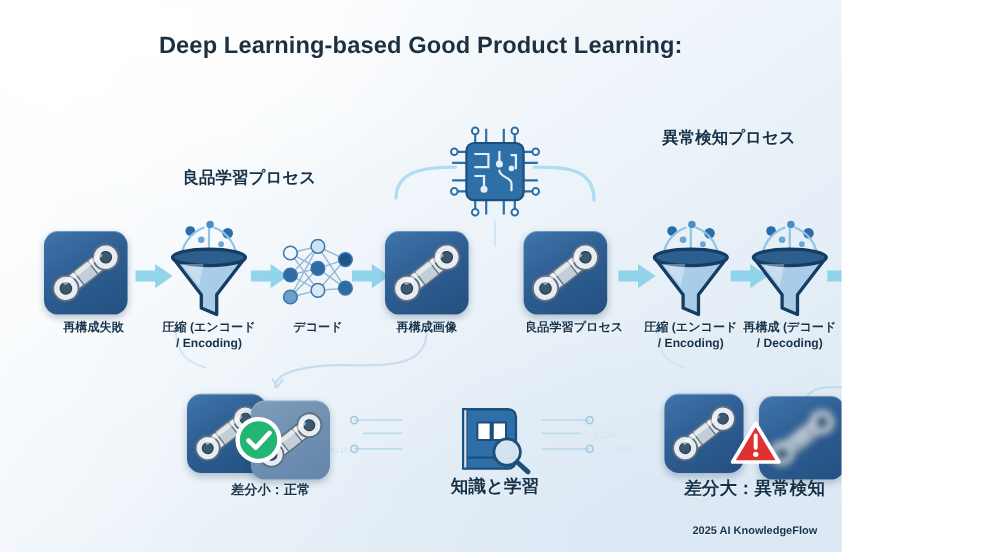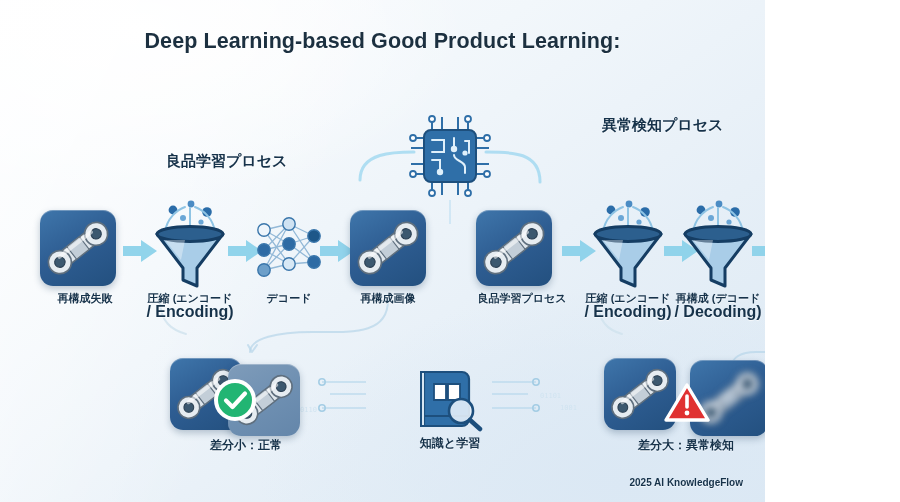--- a/index.html
+++ b/index.html
@@ -49,21 +49,21 @@
   .caption {
     position: absolute;
     text-align: center;
     font-size: 11px;
     font-weight: bold;
     color: #16324a;
     line-height: 14px;
     white-space: nowrap;
     text-shadow: 0 1px 1px rgba(255,255,255,.7);
   }
-  .caption .sub { font-weight: bold; font-size: 16px; display:block; }
+  .caption .sub { font-weight: bold; font-size: 11px; display:block; }
 
   
   .tile {
     position: absolute;
     width: 76px; height: 76px;
     border-radius: 13px;
     background: linear-gradient(150deg, #3f76ab 0%, #2e5d92 48%, #23507f 100%);
     box-shadow: 0 3px 7px rgba(30,60,95,.28), inset 0 1px 0 rgba(255,255,255,.28);
     overflow: hidden;
   }
@@ -355,38 +355,38 @@
       <use href="#sym-check"></use>
     </svg>
   </div>
   <div class="caption" style="left:246px; top:438px; transform:translateX(-50%); font-size:12px;">
     <span>差分小：正常</span>
   </div>
 
   <svg style="position:absolute; left:414px; top:364px;" width="72" height="68">
     <use href="#sym-book"></use>
   </svg>
-  <div class="caption" style="left:450px; top:436px; transform:translateX(-50%); font-size:12px;">
+  <div class="caption" style="left:450px; top:436px; transform:translateX(-50%); font-size:16px;">
     <span>知識と学習</span>
   </div>
 
   <div style="position:absolute; left:604px; top:358px;">
     <div class="tile" style="position:absolute; left:0; top:0; width:72px; height:72px;">
       <svg width="72" height="72" viewBox="0 0 76 76">
         <use href="#sym-part"></use>
       </svg>
     </div>
     <div class="tile blur2" style="position:absolute; left:86px; top:2px; width:78px; height:76px;">
       <svg width="78" height="76" viewBox="0 0 76 76">
         <use href="#sym-part"></use>
       </svg>
     </div>
     <svg style="position:absolute; left:60px; top:24px;" width="46" height="42">
       <use href="#sym-warn"></use>
     </svg>
   </div>
-  <div class="caption" style="left:686px; top:438px; transform:translateX(-50%); font-size:12px;">
+  <div class="caption" style="left:686px; top:438px; transform:translateX(-50%); font-size:16px;">
     <span>差分大：異常検知</span>
   </div>
 
   <div class="footer">2025 AI KnowledgeFlow</div>
 
 </div>
 
 </body></html>

